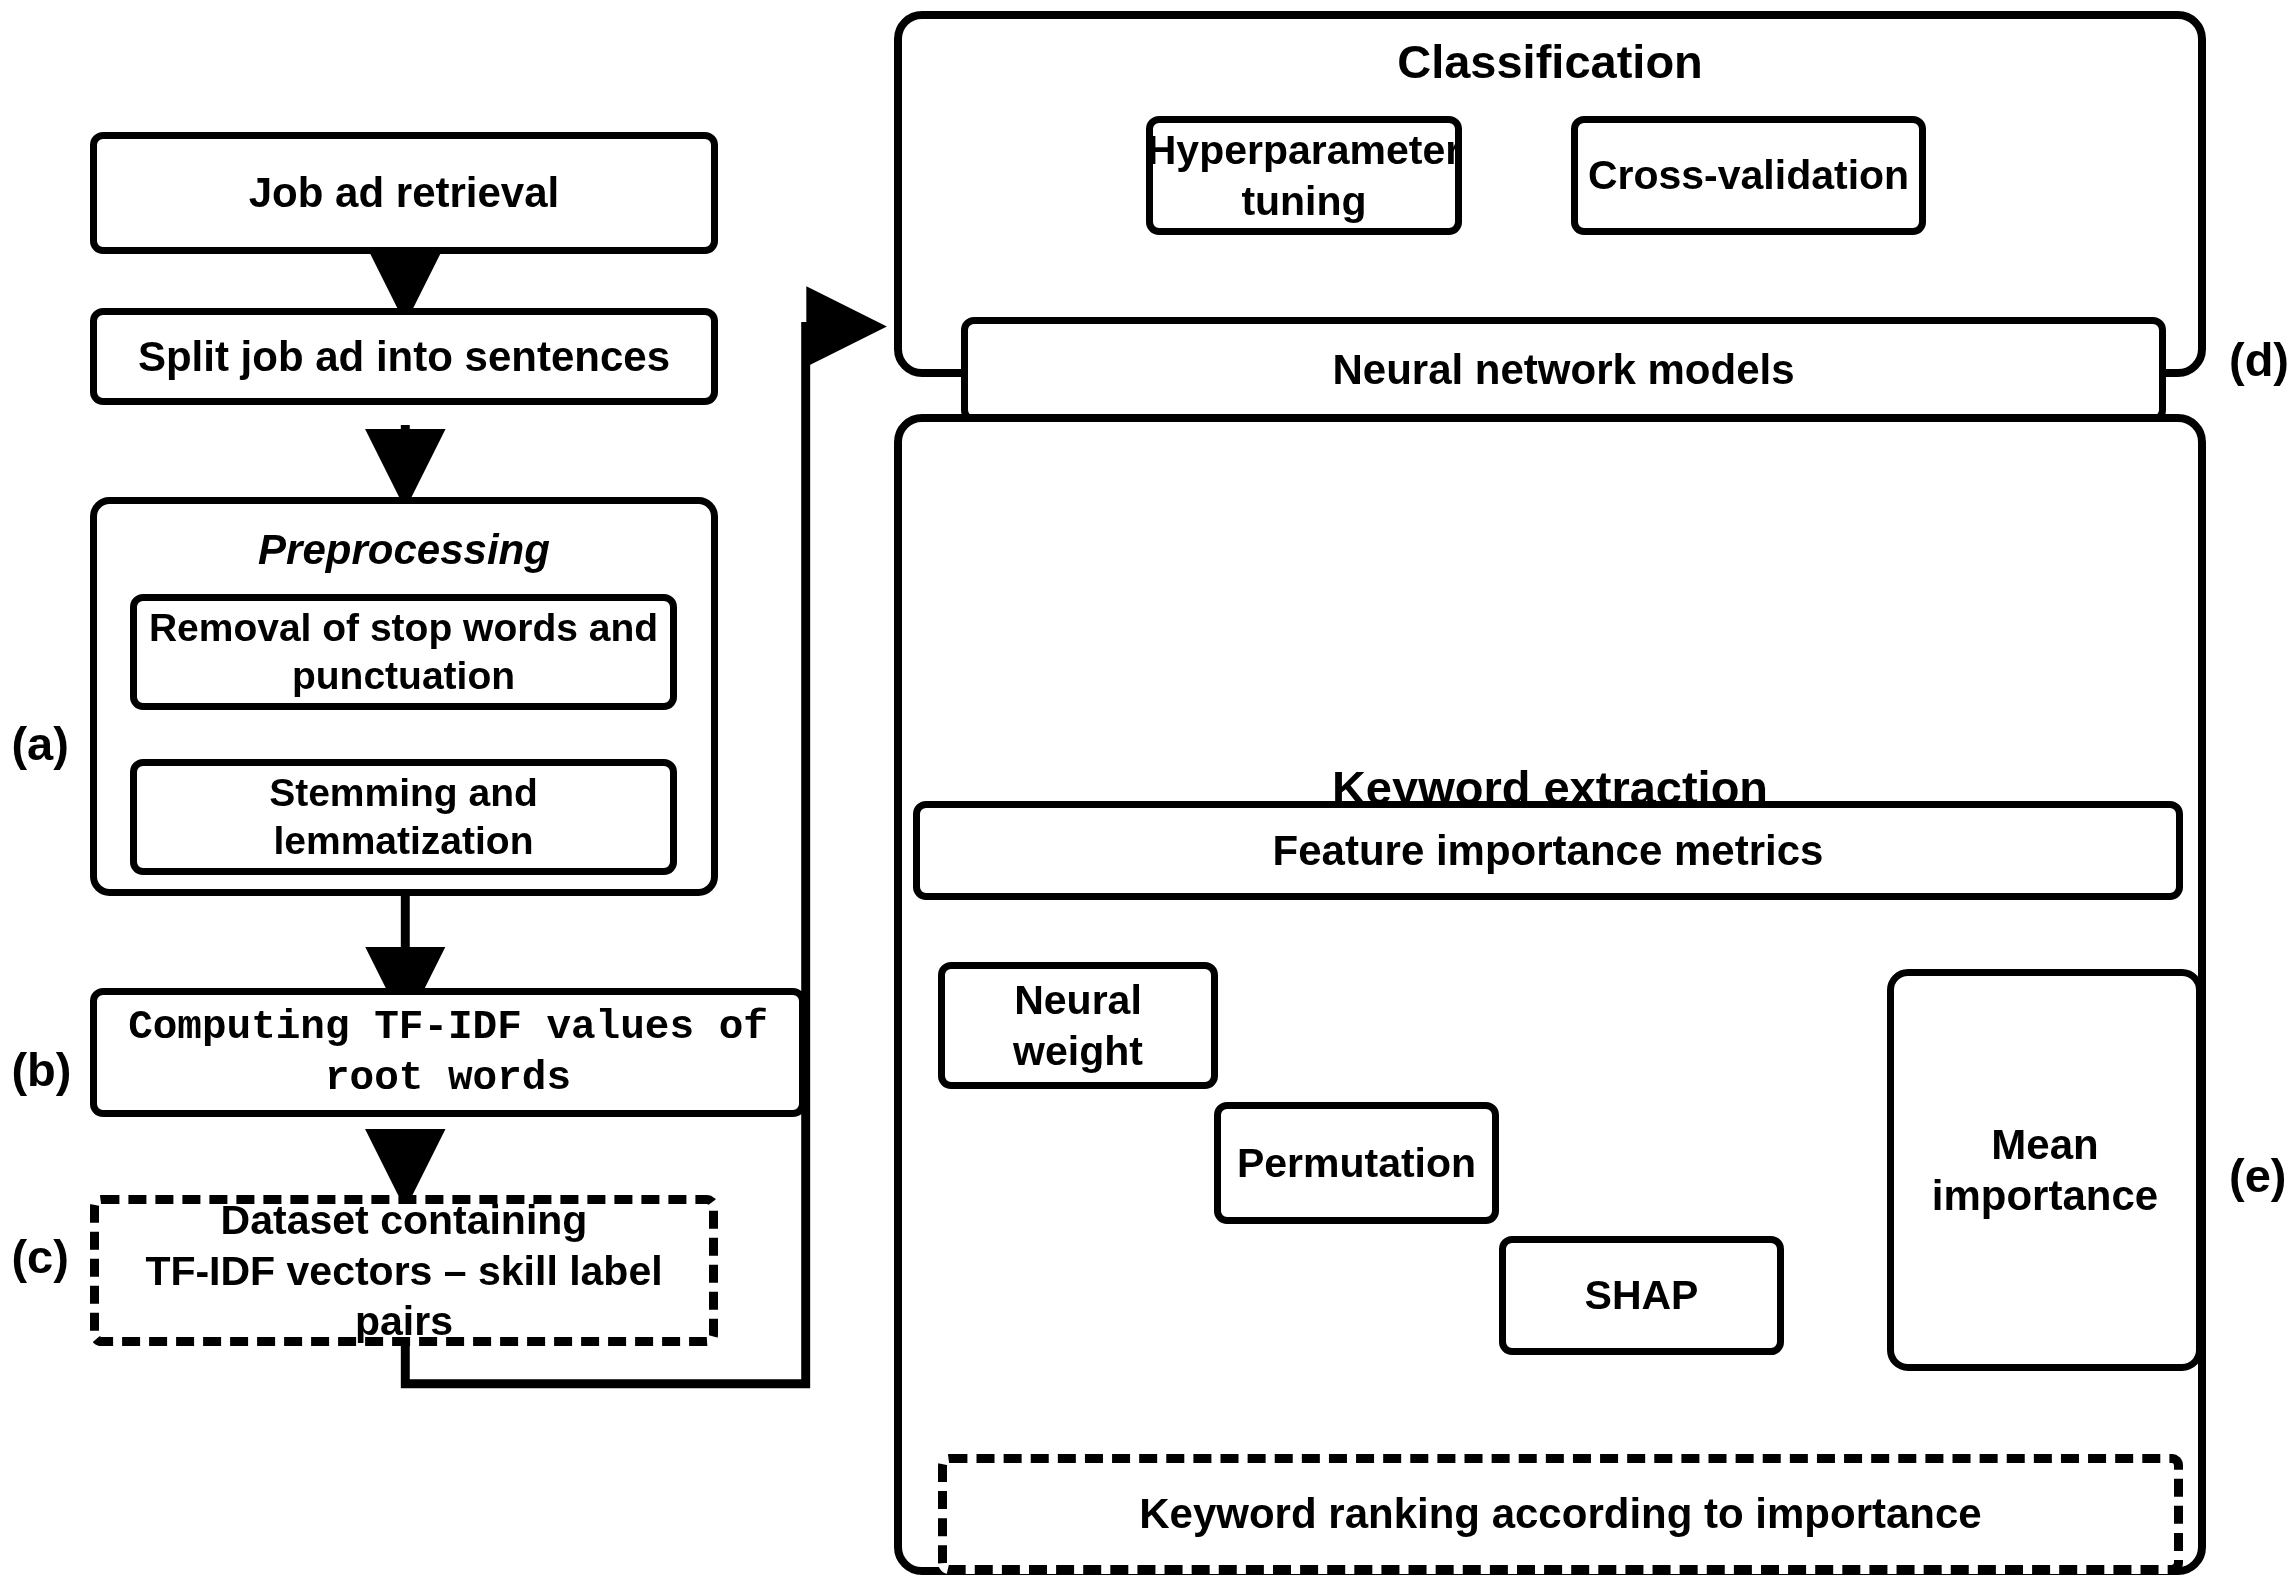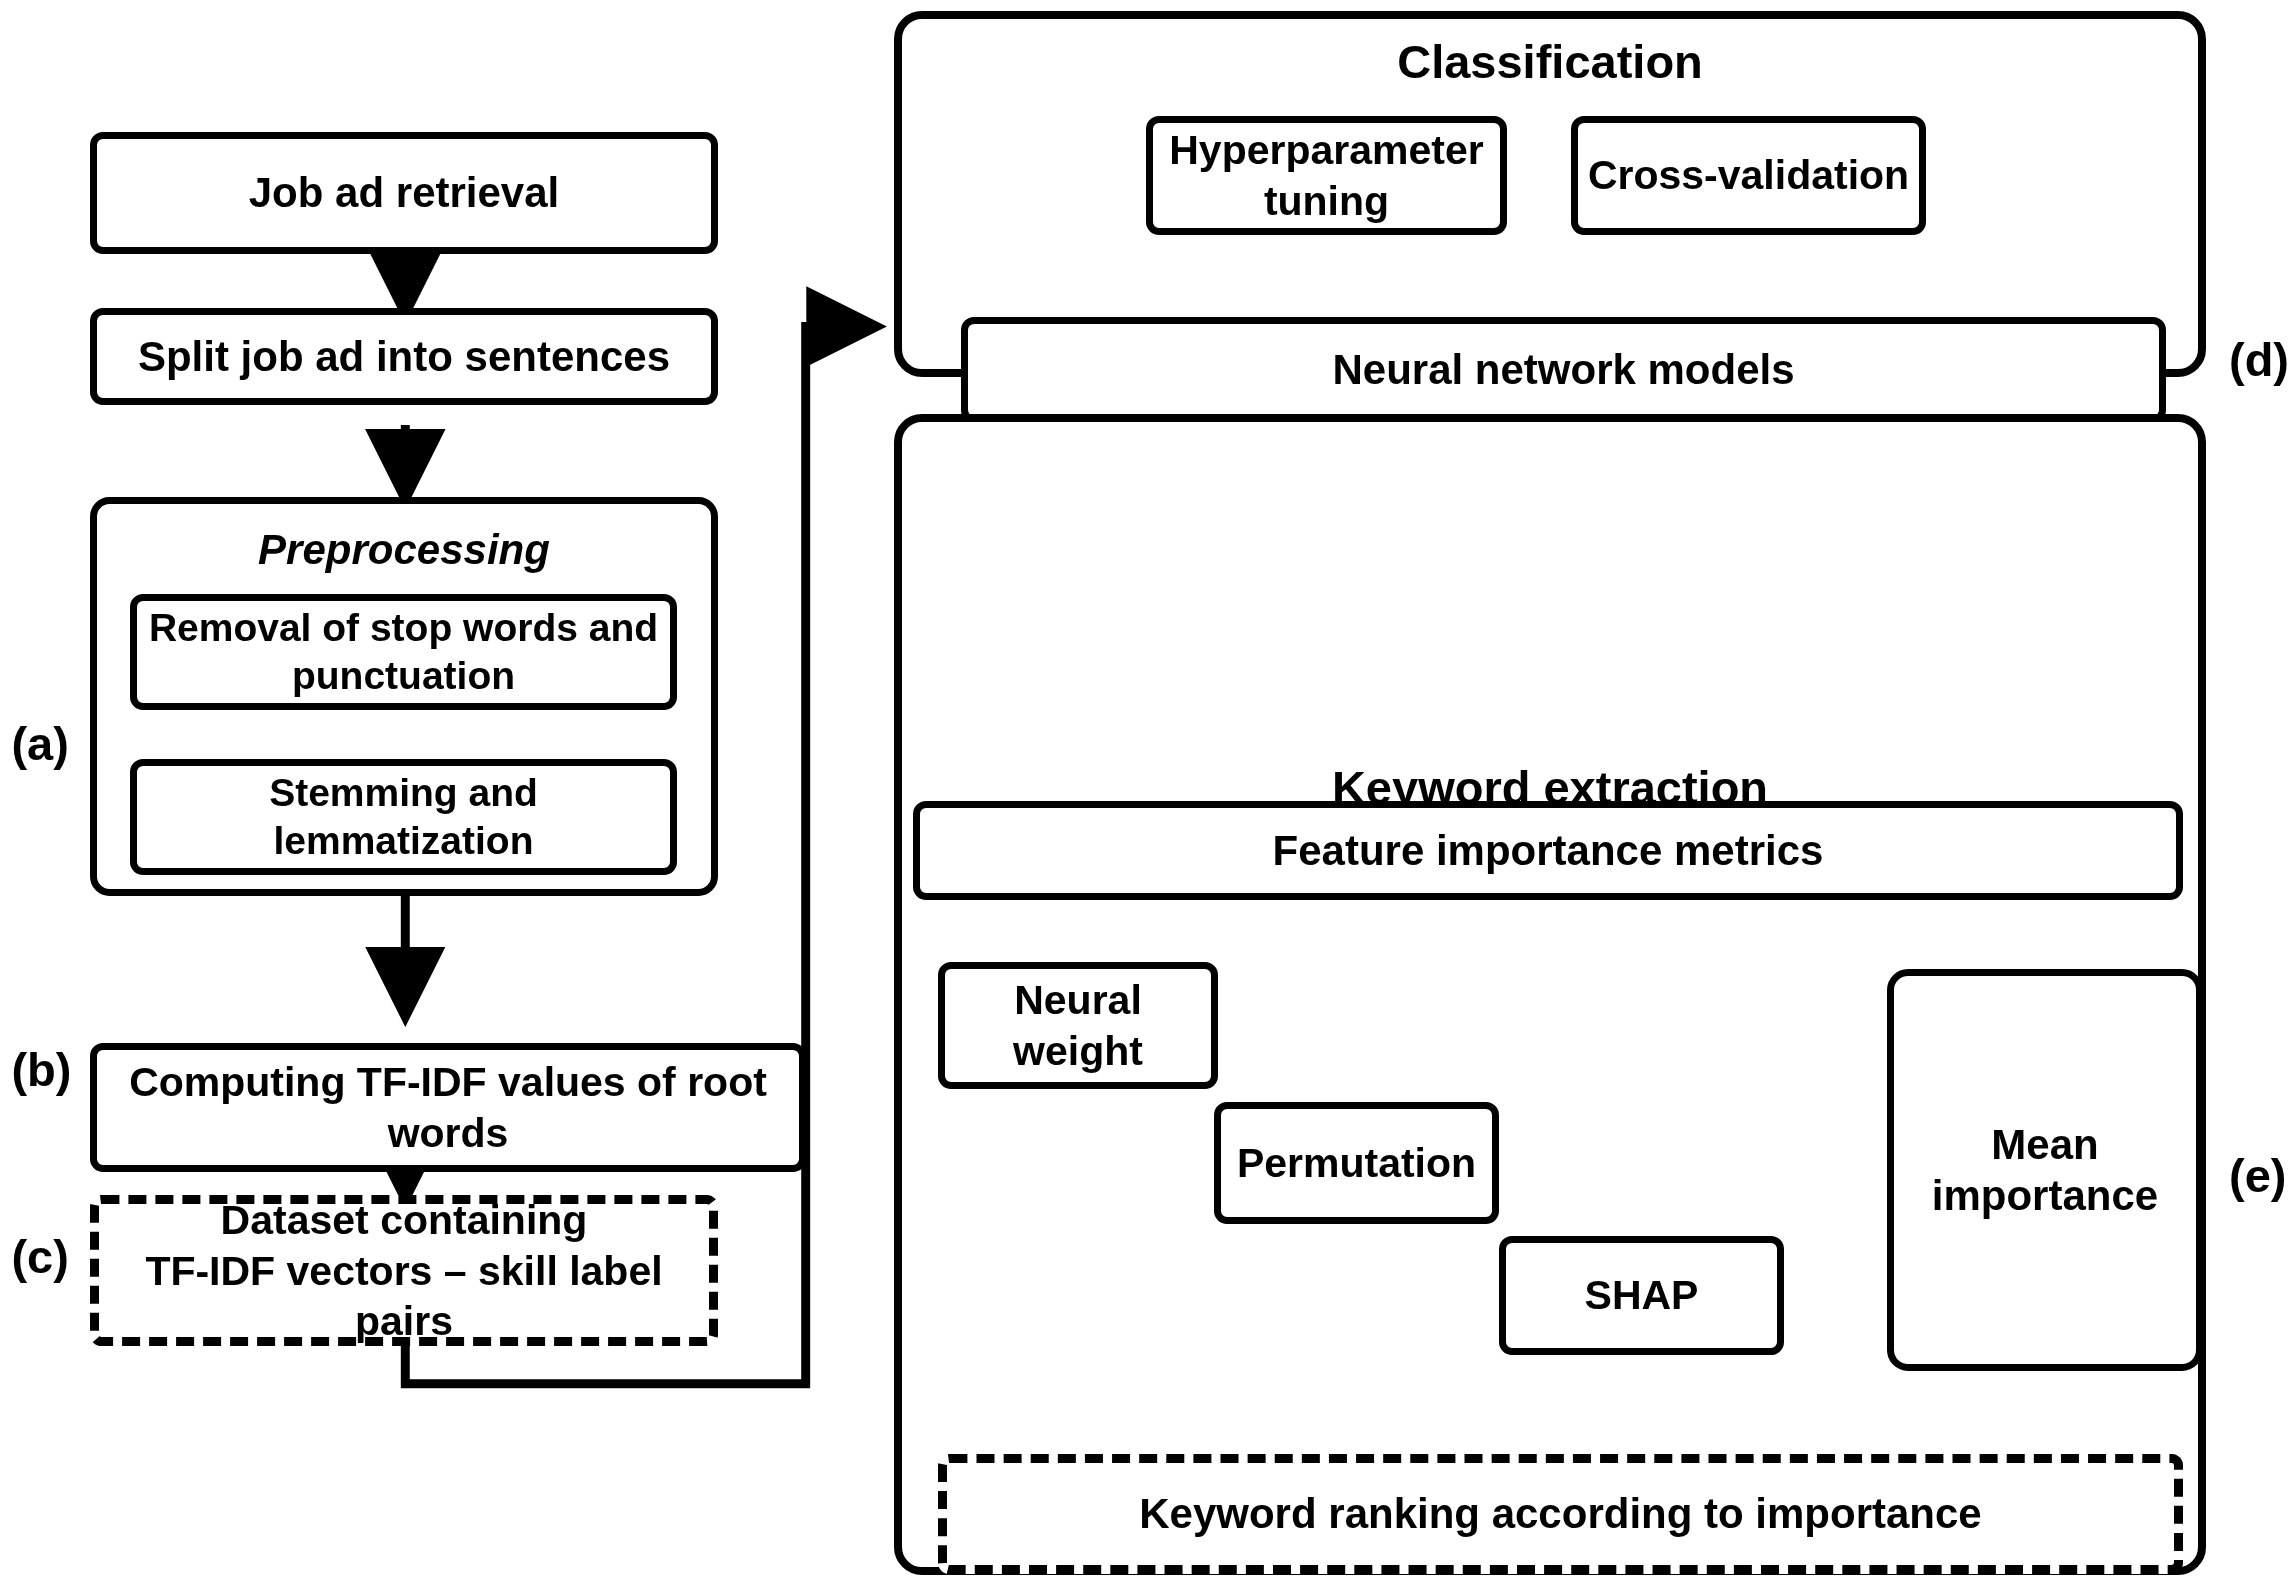--- a/index.html
+++ b/index.html
@@ -139,32 +139,32 @@
 
   <div class="nodebox round t52" style="left:90px; top:132px; width:628px; height:122px;">Job ad retrieval</div>
 
   <div class="nodebox round t52" style="left:90px; top:308px; width:628px; height:97px;">Split job ad into sentences</div>
 
   <div class="panel" style="left:90px; top:497px; width:628px; height:399px; border-width:7.3px; border-radius:19.5px;"></div>
   <div class="panel-title t52" style="left:90px; top:526px; width:628px;font-style:italic;">Preprocessing</div>
   <div class="nodebox round t48" style="left:130px; top:594px; width:547px; height:116px;">Removal of stop words and punctuation</div>
   <div class="nodebox round t48" style="left:130px; top:759px; width:547px; height:116px;">Stemming and lemmatization</div>
 
-  <div class="nodebox round t50" style="left:90px; top:1043px; width:716px; height:129px;">Computing TF-IDF values of root words</div>
+  <div class="nodebox round t50" style="left:90px; top:988px; width:716px; height:129px;font-family:Liberation Mono, monospace;">Computing TF-IDF values of root words</div>
 
   <div class="nodebox dashed" style="left:90px; top:1195px; width:628px; height:151px; flex-direction:column;">
     <span class="t50">Dataset containing</span>
     <span class="t50">TF-IDF vectors – skill label pairs</span>
   </div>
 
   <div class="panel" style="left:894px; top:11.4px; width:1312px; height:366px;"></div>
   <div class="panel-title t58" style="left:894px; top:34px; width:1312px;">Classification</div>
   <div class="sidelabel t58" style="left:2229px; top:332px;">(d)</div>
 
-  <div class="nodebox round t50" style="left:1146px; top:116px; width:361px; height:119px;">Hyperparameter tuning</div>
+  <div class="nodebox round t50" style="left:1146px; top:116px; width:316px; height:119px;">Hyperparameter tuning</div>
   <div class="nodebox round t50" style="left:1571px; top:116px; width:355px; height:119px;">Cross-validation</div>
   <div class="nodebox round t52" style="left:961px; top:311px; width:1205px; height:106px;margin-top:6px;">Neural network models</div>
 
   <div class="nodebox dashed t48" style="left:1019px; top:469px; width:371px; height:147px;">Sentences with no transversal skills</div>
   <div class="nodebox dashed t48" style="left:1654px; top:469px; width:371px; height:147px;">Sentences with Tx skills</div>
 
   <div class="panel" style="left:894px; top:414px; width:1312px; height:1161px;"></div>
   <div class="panel-title t58" style="left:894px; top:760px; width:1312px;">Keyword extraction</div>
   <div class="sidelabel t58" style="left:2229px; top:1148px;">(e)</div>
 

